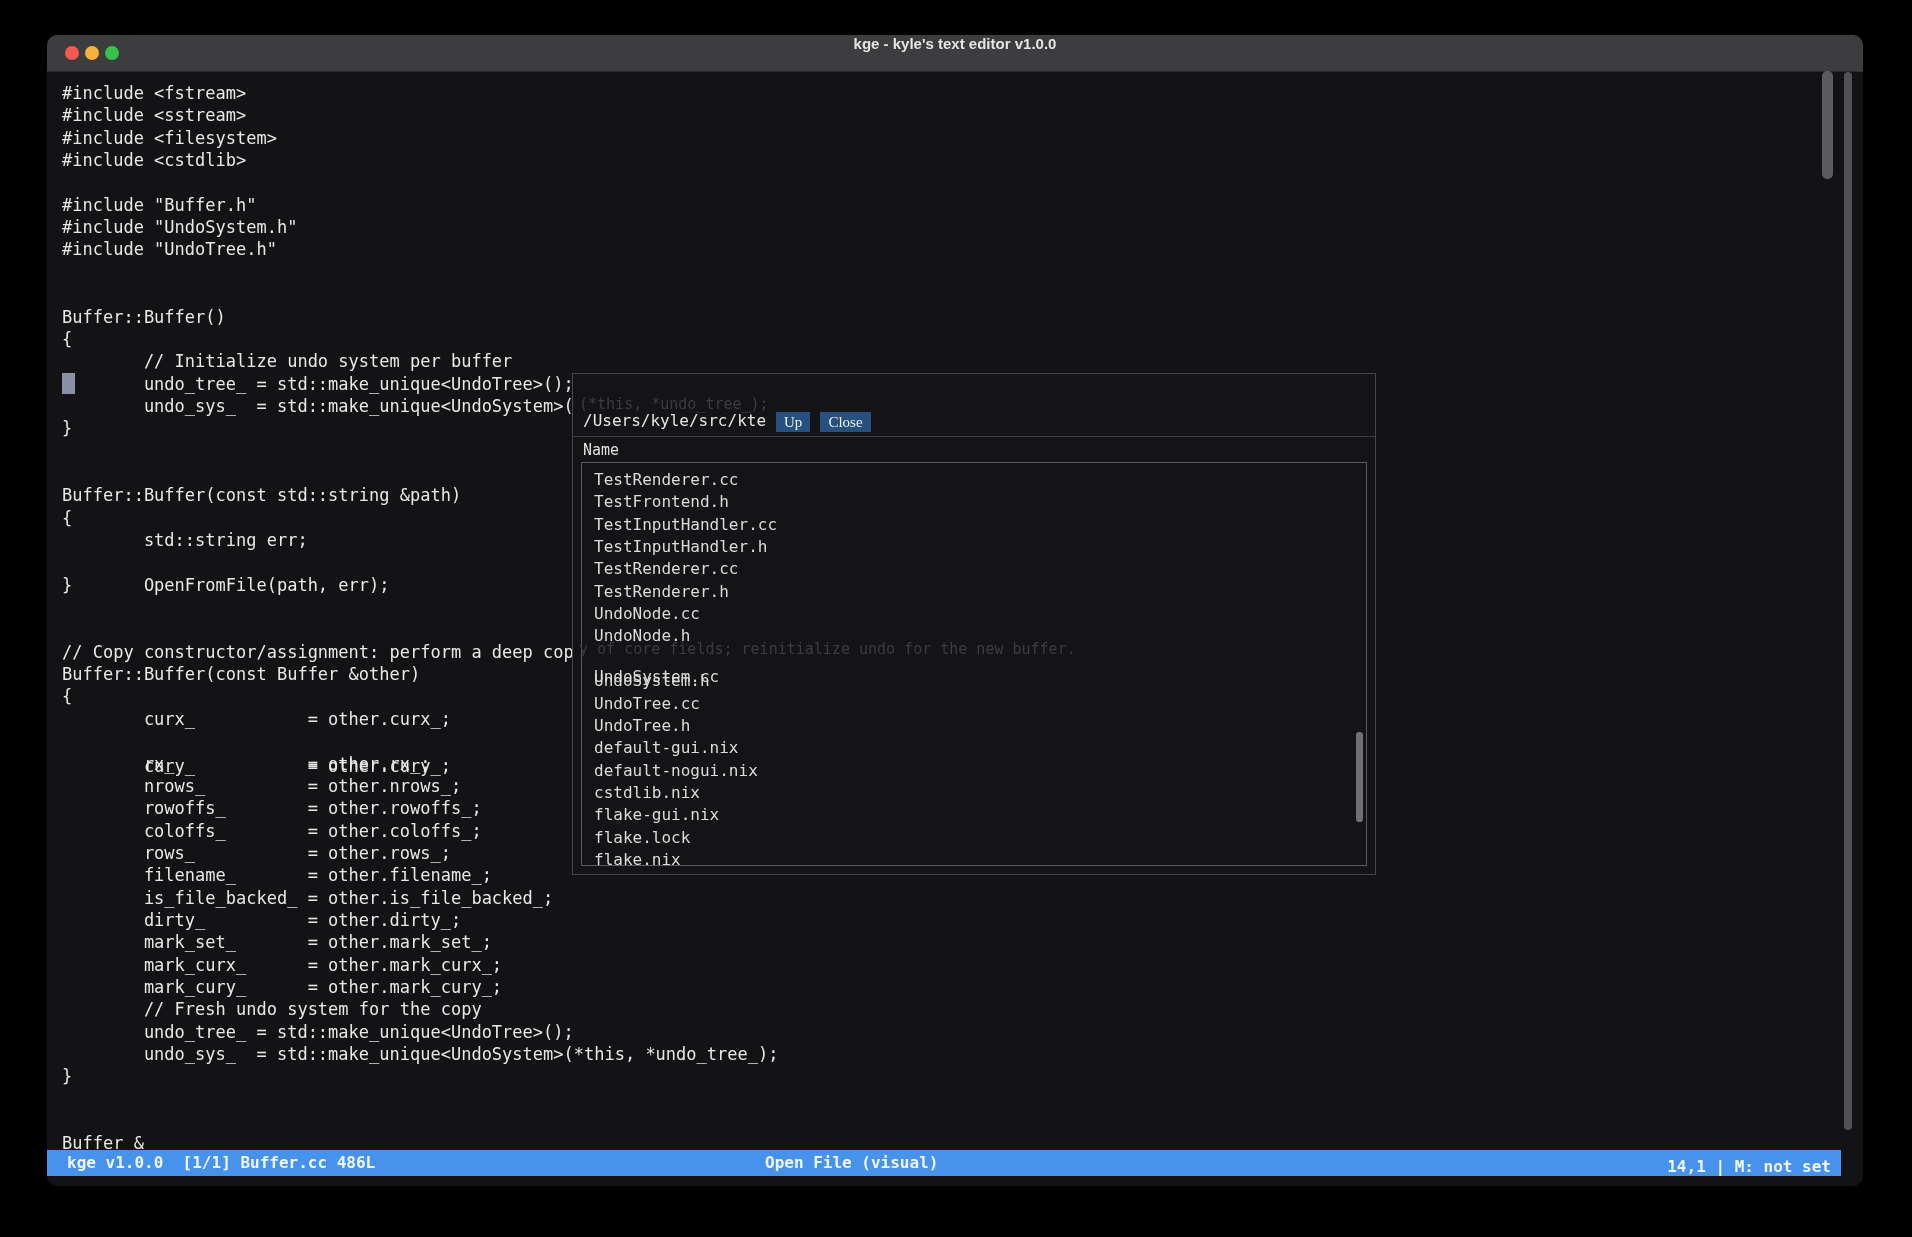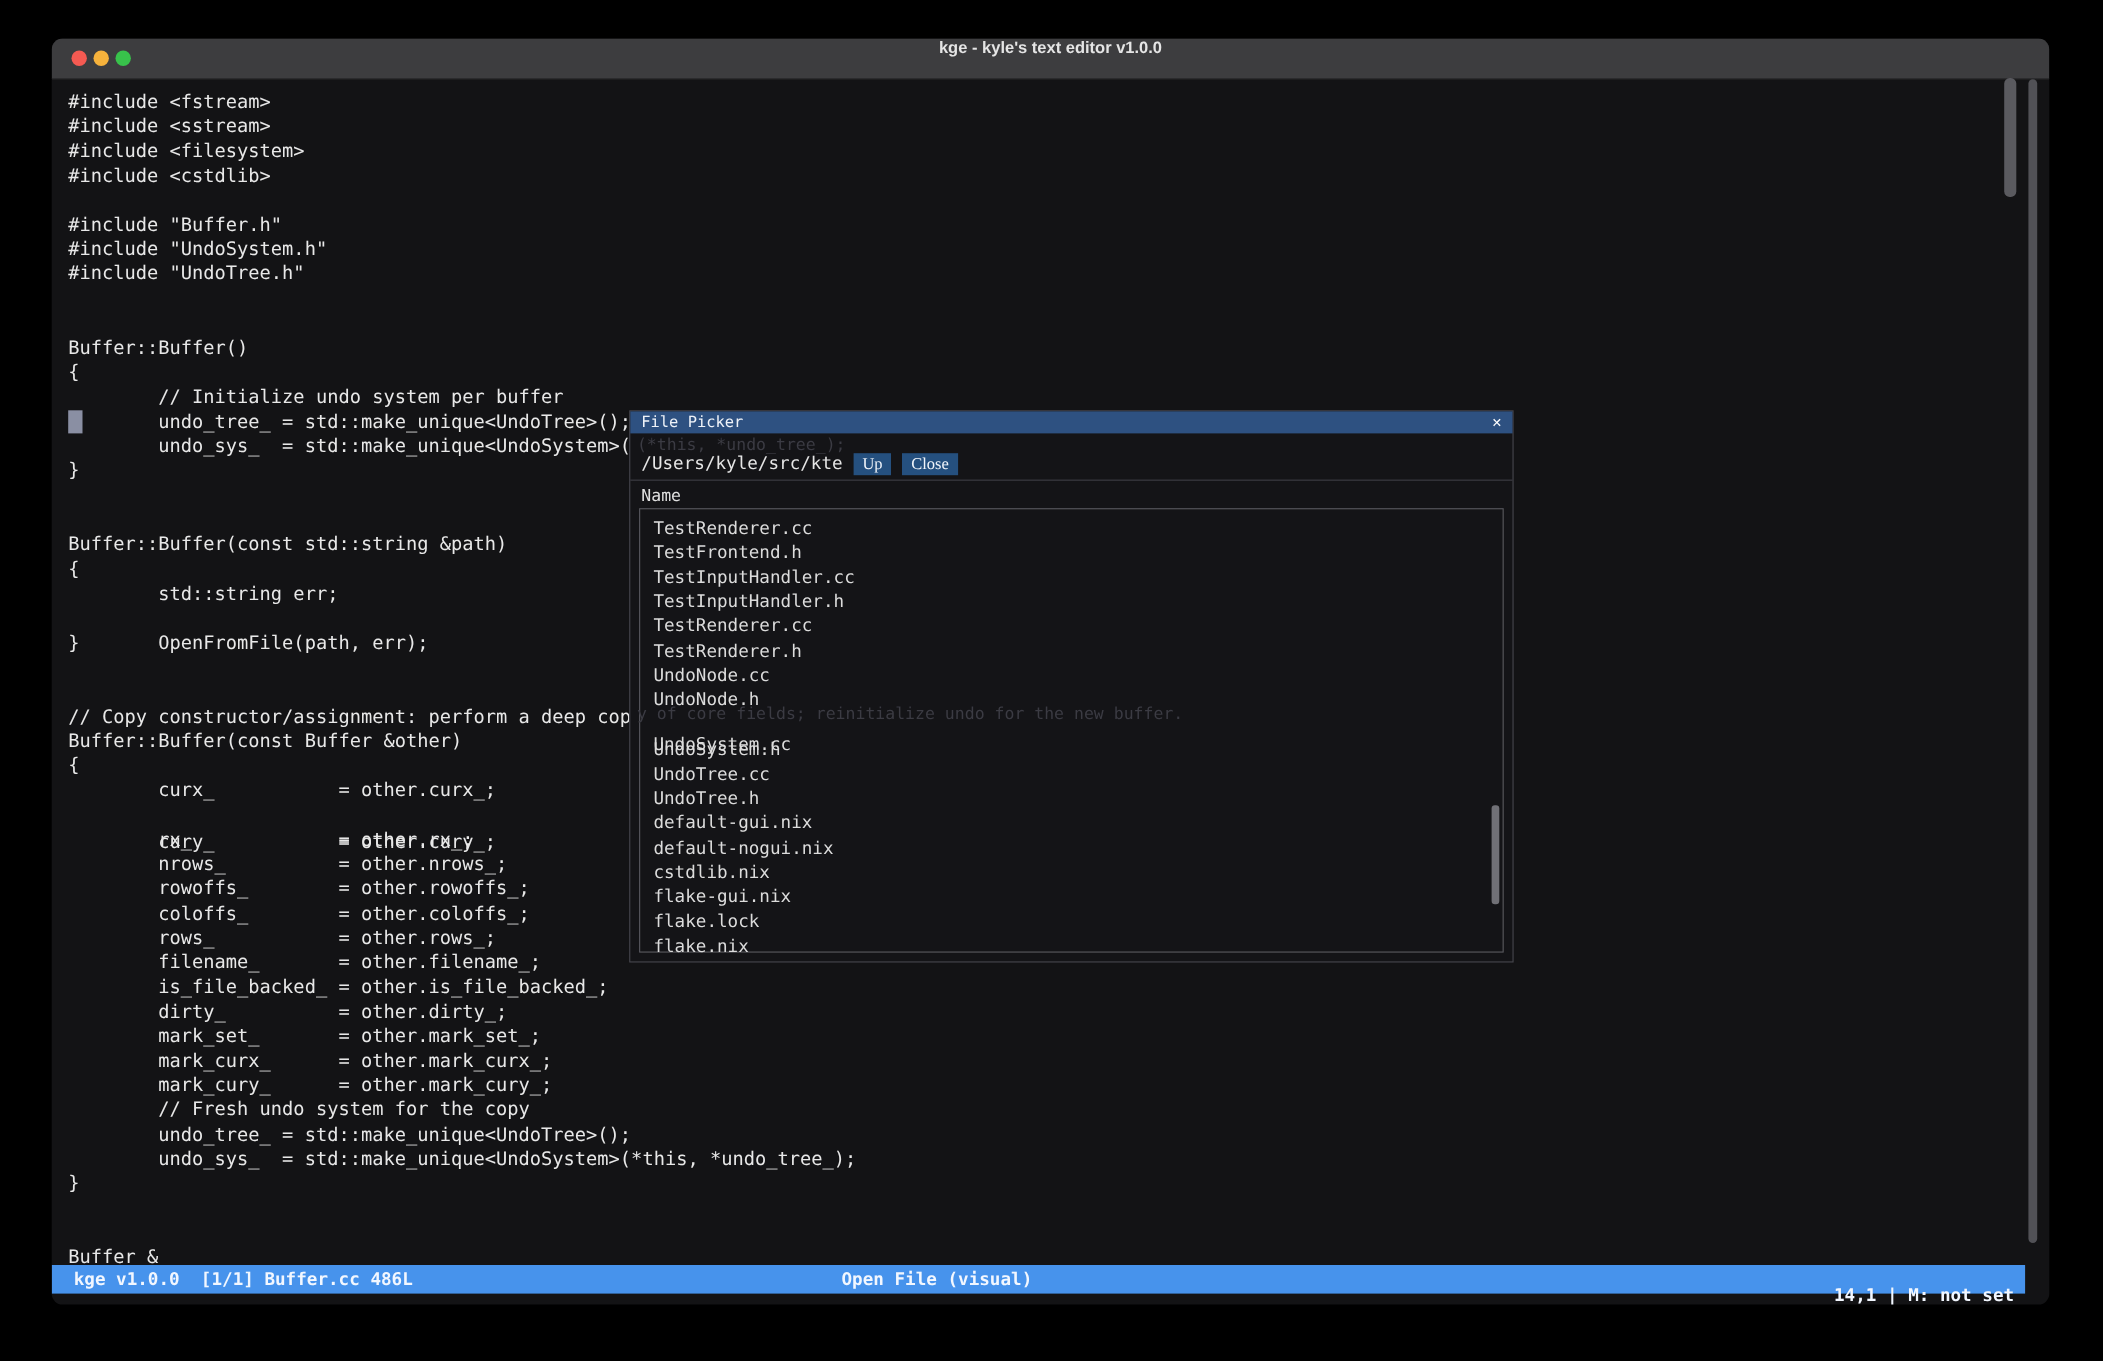--- a/index.html
+++ b/index.html
@@ -55,21 +55,21 @@
              font-family:"DejaVu Sans Mono","Liberation Mono",monospace;}
   .list-thumb{position:absolute;right:3px;top:269px;width:7px;height:90px;
               background:#707076;border-radius:3px;z-index:3;}
 
   
   .statusbar{position:absolute;left:0;top:1115px;right:22px;height:26px;background:#4793ec;z-index:6;font-weight:bold;}
   .sb-left{position:absolute;left:20px;top:0;height:26px;line-height:26px;color:#f2f7ff;
            font-size:16px;white-space:pre;}
   .sb-center{position:absolute;left:718px;top:0;height:26px;line-height:26px;color:#f2f7ff;
              font-size:16px;white-space:pre;}
-  .sb-right{position:absolute;right:10px;top:15px;height:26px;line-height:26px;color:#f2f7ff;
+  .sb-right{position:absolute;right:10px;top:4px;height:26px;line-height:26px;color:#f2f7ff;
             font-size:16px;white-space:pre;text-align:right;}
 </style>
 </head>
 <body>
 
 <div class="window">
 
   <div class="titlebar">
     <div class="traffic t-red"></div>
     <div class="traffic t-yellow"></div>
@@ -128,24 +128,20 @@
         <div class="code-line" style="top: 1015.75px;"></div>
         <div class="code-line" style="top: 1038.1px;"></div>
         <div class="code-line" style="top: 1060.45px;">Buffer &amp;</div>
       </div>
   </div>
 
   <div class="edge-thumb"></div>
   <div class="edge-track"></div>
 
   <div class="dialog mono">
-    <div class="dlg-titlebar">
-      <span class="dlg-title">File Picker</span>
-      <span class="dlg-close">✕</span>
-    </div>
 
     <div class="ghost" style="left:6px;top:21px;">(*this, *undo_tree_);</div>
 
     <div class="dlg-pathrow"><span>/Users/kyle/src/kte</span><span class="dlg-btn">Up</span><span class="dlg-btn">Close</span></div>
 
     <div class="dlg-sep"></div>
     <div class="dlg-name">Name</div>
 
     <div class="ghost" style="left:6px;top:266px;">y of core fields; reinitialize undo for the new buffer.</div>
 

